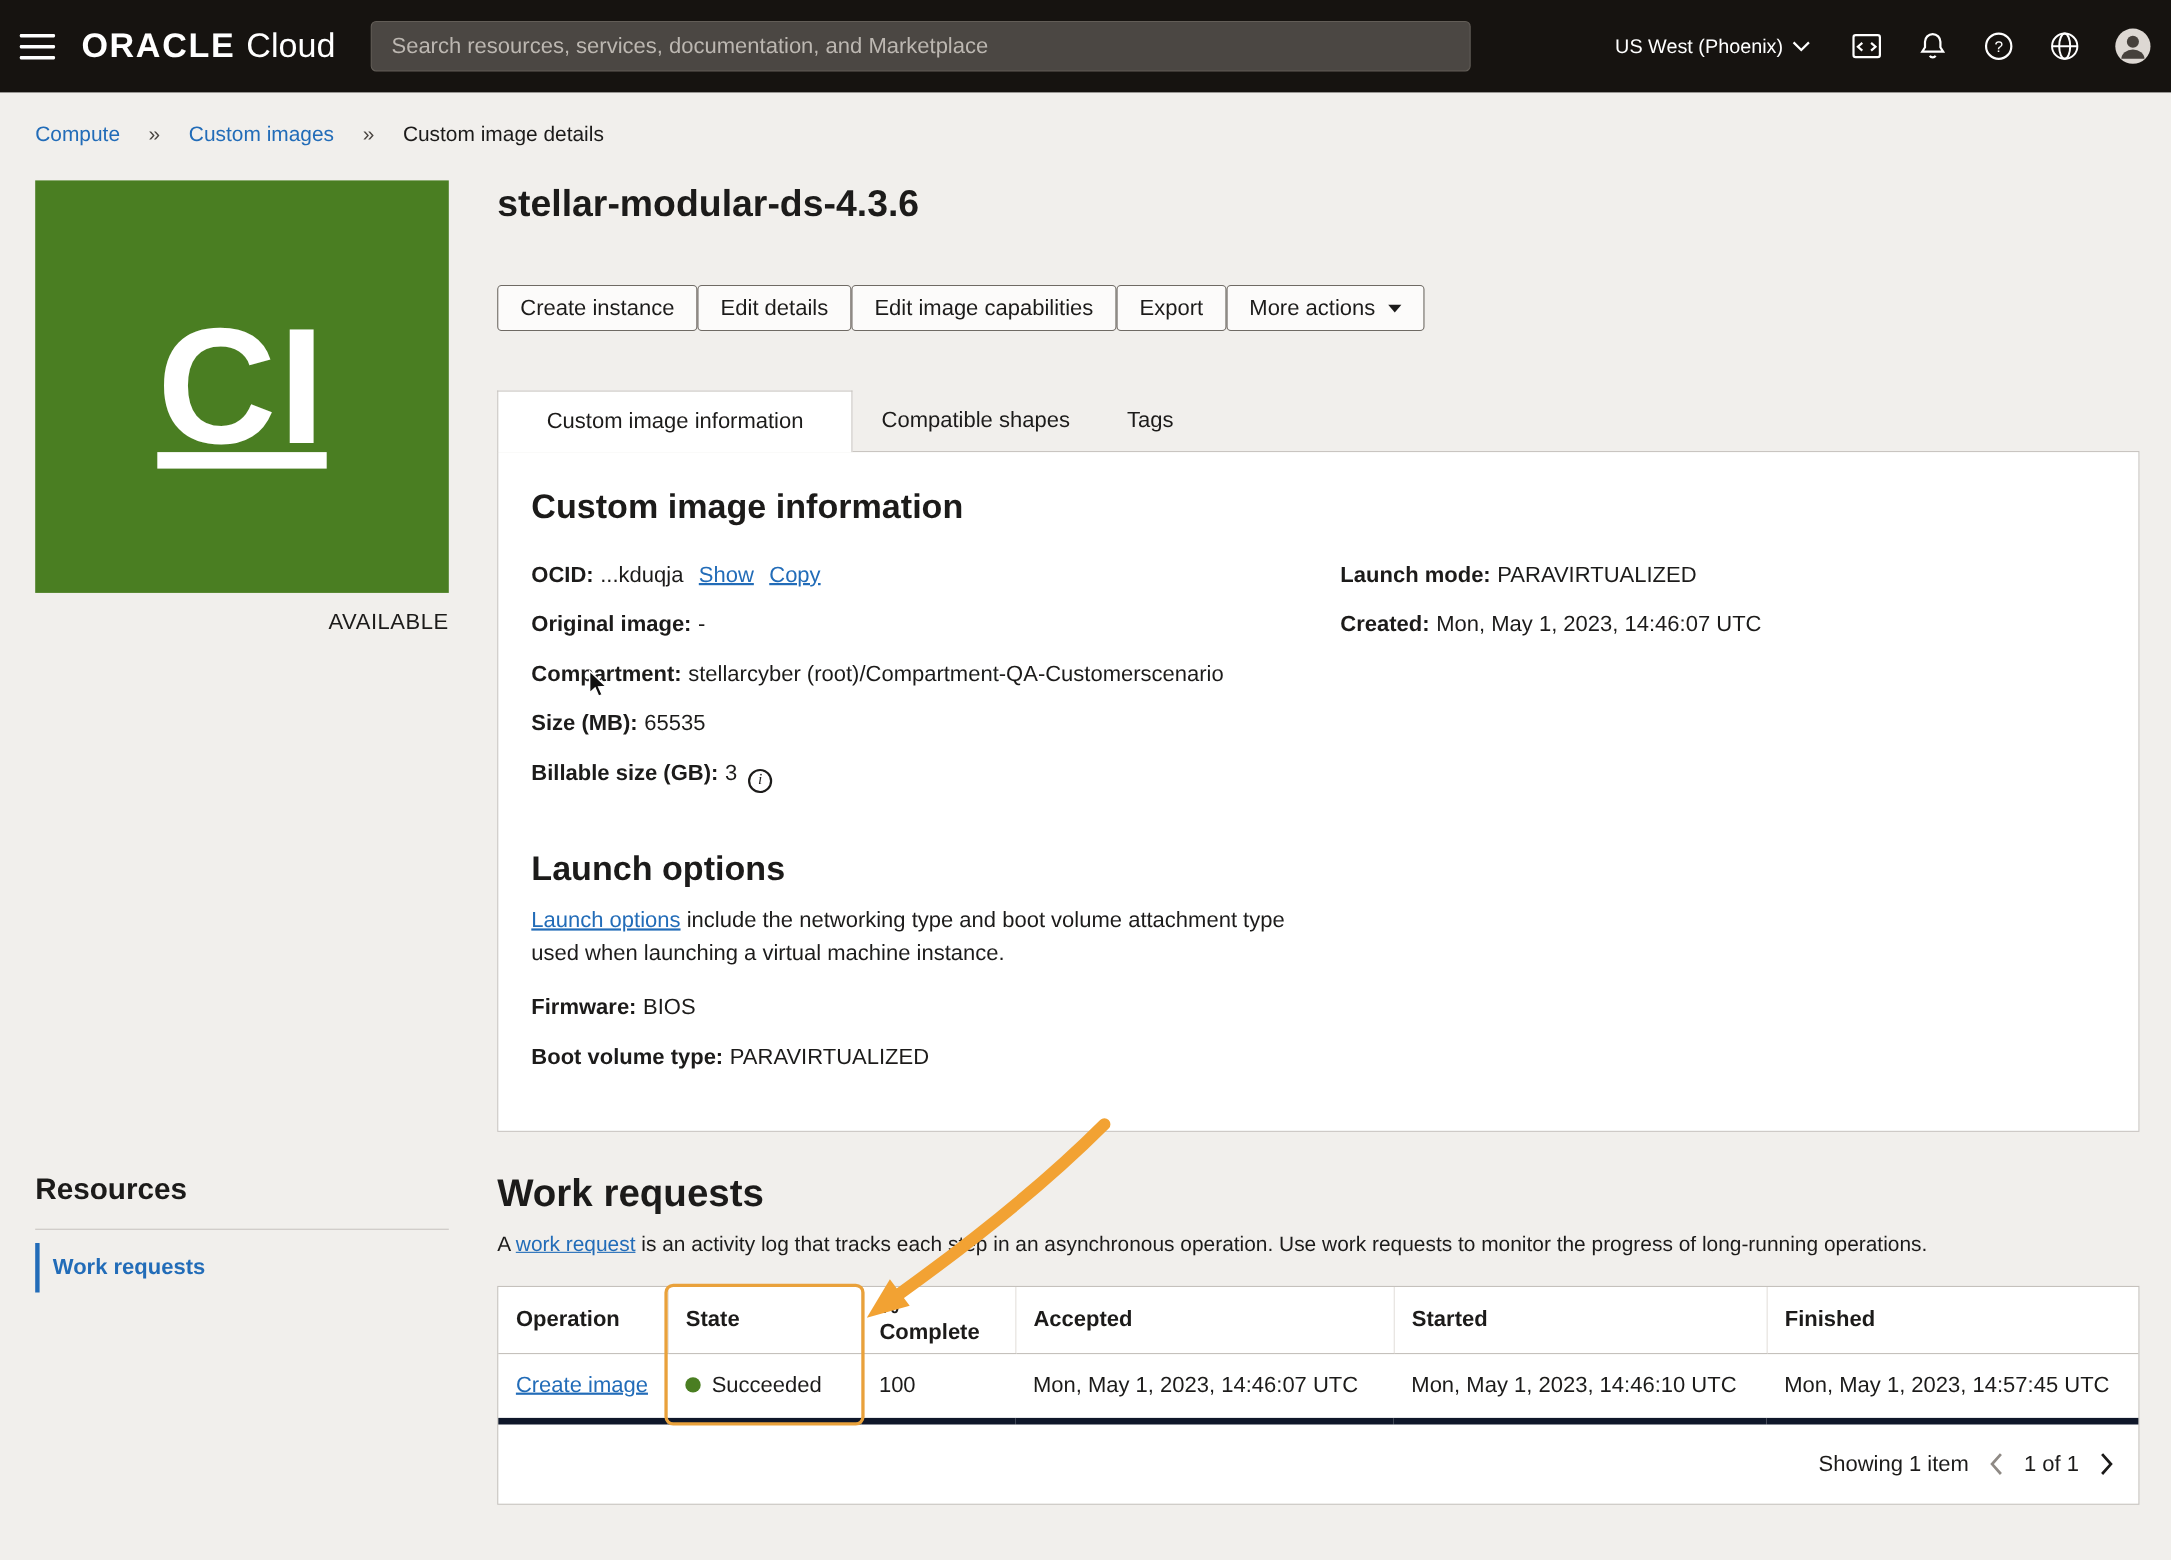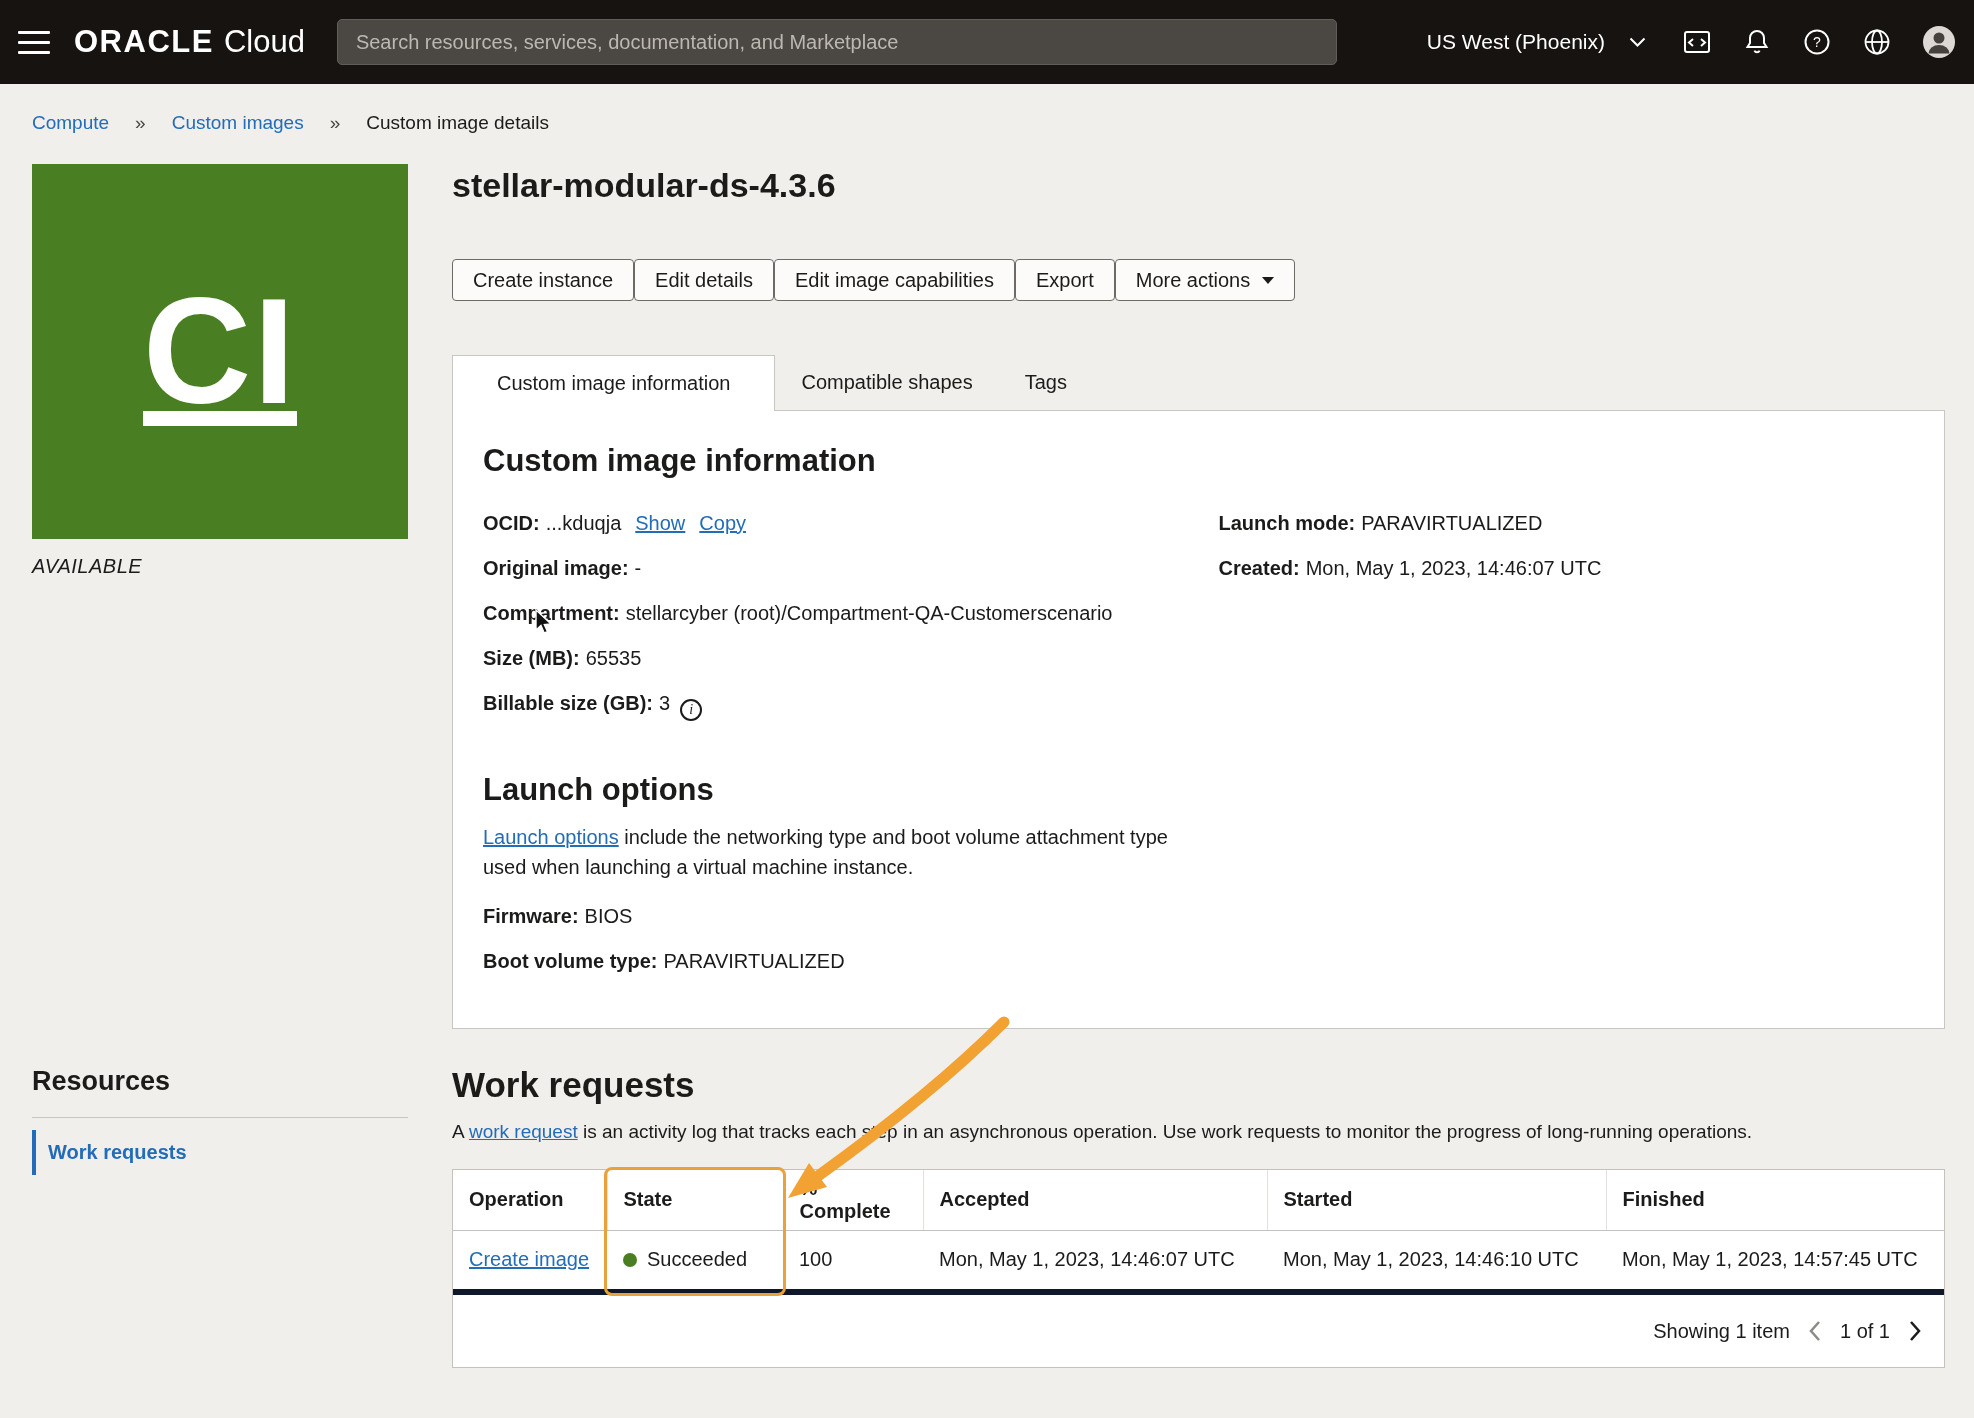--- a/index.html
+++ b/index.html
@@ -22,36 +22,36 @@
   .brand { display: flex; align-items: baseline; gap: 10px; margin-left: 22px; font-size: 31px; white-space: nowrap; }
   .brand .oracle { font-weight: 700; letter-spacing: 1.5px; }
   .brand .cloud  { font-weight: 400; }
   .search {
     margin-left: 32px; width: 1000px; height: 46px;
     background: #4b4743; border: 1px solid #625d57; border-radius: 5px;
     color: #84cc16; font-size: 20px; padding: 0 18px; outline: none;
     font-family: inherit;
   }
   .search::placeholder { color: #bcb7b1; }
-  .region { margin-left: auto; display: flex; align-items: center; gap: 24px; font-size: 21px; cursor: pointer; white-space: nowrap; }
+  .region { margin-left: auto; display: flex; align-items: center; gap: 8px; font-size: 18px; cursor: pointer; white-space: nowrap; }
   .top-icons { display: flex; align-items: center; gap: 30px; margin-left: 36px; }
   .top-icons svg { display: block; cursor: pointer; }
   
   .breadcrumb { margin: 28px 0 0 32px; font-size: 19px; display: flex; align-items: center; gap: 26px; }
   .breadcrumb a { color: #226cb8; text-decoration: none; }
   .breadcrumb .sep { color: #4a4541; }
   
   .layout { display: grid; grid-template-columns: 376px 1fr; column-gap: 44px; padding: 30px 29px 0 32px; }
   
   .image-badge {
     width: 376px; height: 375px; background: #4a7e22; color: #fff;
     display: flex; align-items: center; justify-content: center;
     font-size: 150px; font-weight: 700; letter-spacing: 2px; text-decoration: underline;
   }
-  .availability { text-align: left; margin-top: 16px; font-size: 20px; letter-spacing: .5px; font-style: italic; }
+  .availability { text-align: right; margin-top: 16px; font-size: 20px; letter-spacing: .5px; }
   .resources { margin-top: 488px; }
   .resources h2 { font-size: 27px; font-weight: 600; padding-bottom: 20px; border-bottom: 1px solid #c9c5c1; }
   .resource-item {
     margin-top: 12px; border-left: 4px solid #226cb8; padding: 11px 0 11px 12px;
     color: #226cb8; font-weight: 600; font-size: 20px; cursor: pointer;
   }
   
   .page-title { font-size: 34px; font-weight: 600; margin-top: 2px; }
   .actions { display: flex; margin-top: 54px; }
   .btn {

